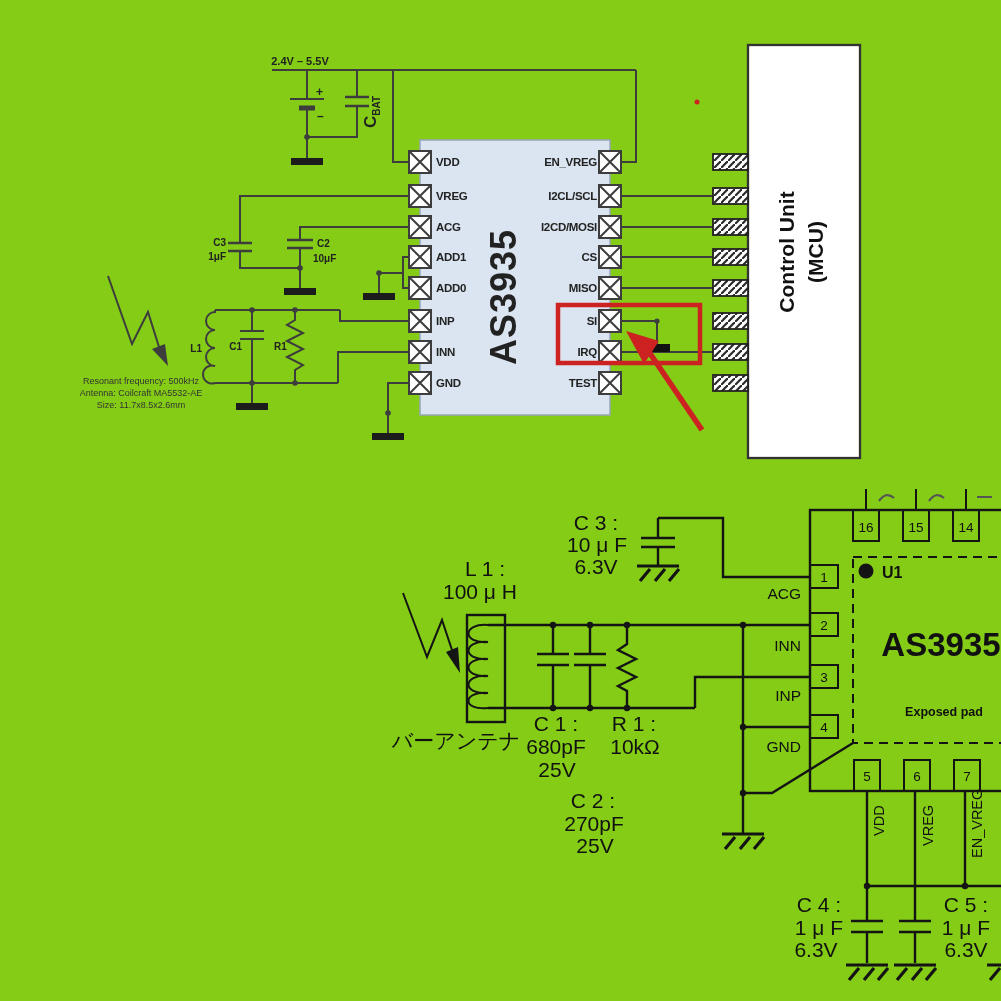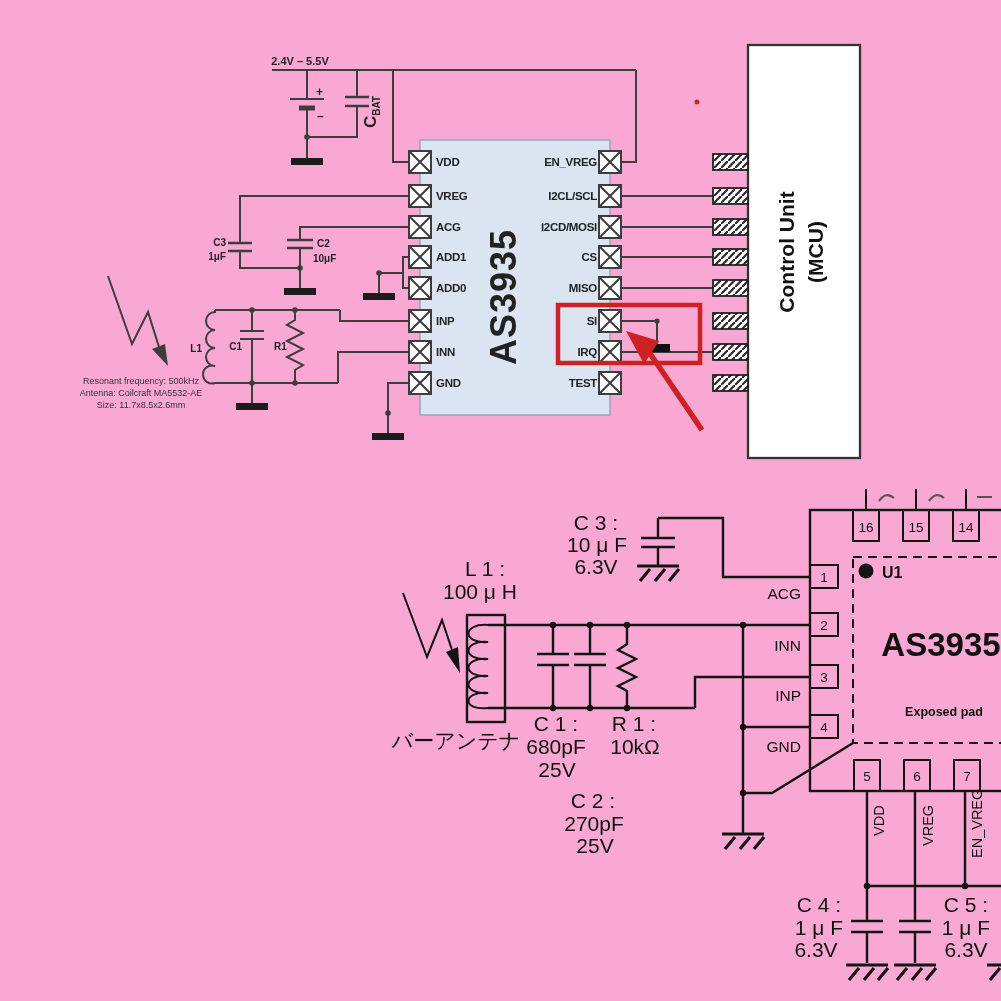--- a/index.html
+++ b/index.html
@@ -1,16 +1,16 @@
 <!DOCTYPE html>
 <html><head>
 <meta charset="utf-8">
 <style>
   html,body{margin:0;padding:0;background:#fff;}
-  .page{position:relative;width:1001px;height:1001px;background:#f9a8d4;overflow:hidden;
+  .page{position:relative;width:1001px;height:1001px;background:#84cc16;overflow:hidden;
         font-family:"Liberation Sans","DejaVu Sans",sans-serif;}
   svg text{font-family:"Liberation Sans","DejaVu Sans",sans-serif;}
   
   .w2{stroke:#3d3d3d;stroke-width:2;fill:none;}
   .w5{stroke:#3d3d3d;stroke-width:5;fill:none;}
   
   .bw{stroke:#141414;stroke-width:2.4;fill:none;}
   .bw2{stroke:#141414;stroke-width:2;fill:none;}
   
   .t-sup{font-weight:bold;font-size:11px;fill:#222;text-anchor:middle;}

